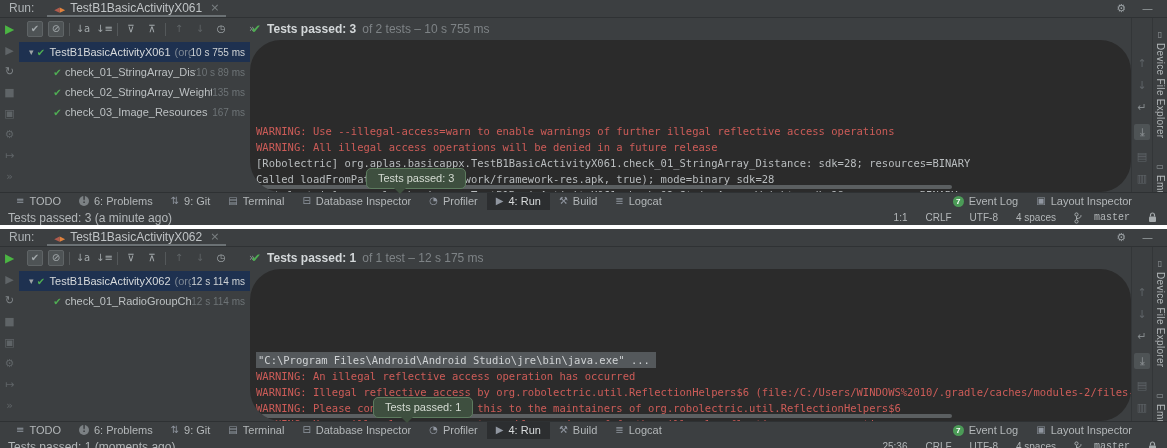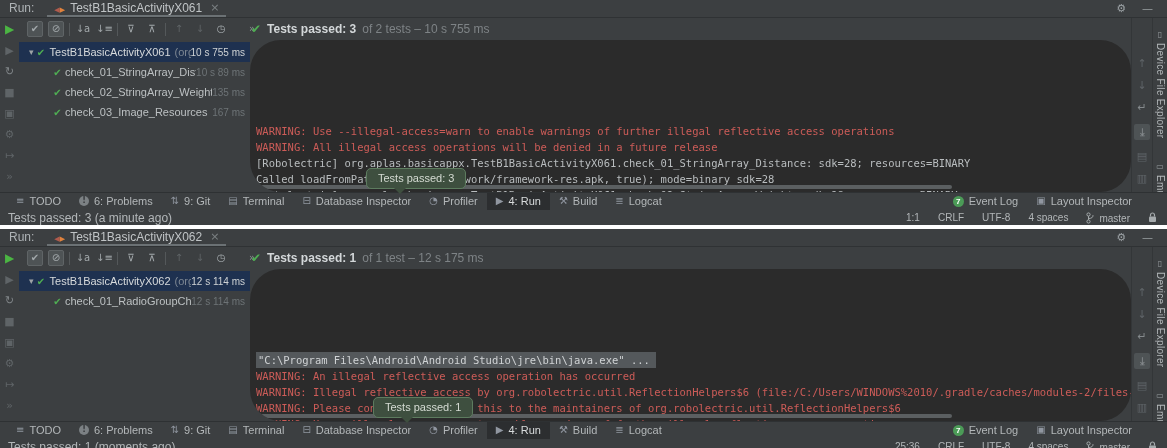--- a/index.html
+++ b/index.html
@@ -85,21 +85,21 @@
   .sitem.prob .sicon { background:#7c8184; color:#33363a; border-radius:50%; width:10px; height:10px;
                        line-height:10px; text-align:center; font-size:8px; font-weight:bold; }
   .sright { margin-left:auto; display:flex; align-items:center; padding-right:26px; }
   .evbadge { background:#4b9b57; color:#fff; border-radius:50%; width:11px; height:11px; line-height:11px;
              text-align:center; font-size:8px; font-weight:bold; }
 
   .msgrow { height:16px; flex:none; display:flex; align-items:center; font-size:12px; color:#b3b7b9;
             padding:1px 10px 0 8px; }
   .msg { flex:1; white-space:nowrap; }
   .mright { display:flex; align-items:center; gap:18px; font-size:10px; white-space:nowrap; }
-  .branch { display:flex; align-items:flex-end; gap:4px; }
+  .branch { display:flex; align-items:flex-start; gap:11px;font-family:Liberation Mono, monospace; }
 
   .tooltip { position:absolute; left:366px; top:168px; z-index:6; background:#3e4f3f; border:1px solid #5d7c5f;
              border-radius:5px; color:#d5dbd3; font-size:11px; padding:3px 11px 4px; white-space:nowrap; }
   .tooltip::after { content:""; position:absolute; left:27px; bottom:-6px; width:0; height:0;
                     border:6px solid transparent; border-top-color:#3e4f3f; border-bottom:none; }
   .panel--bottom .tooltip { left:373px; }
   svg { display:block; }
 </style>
 </head>
 <body>

